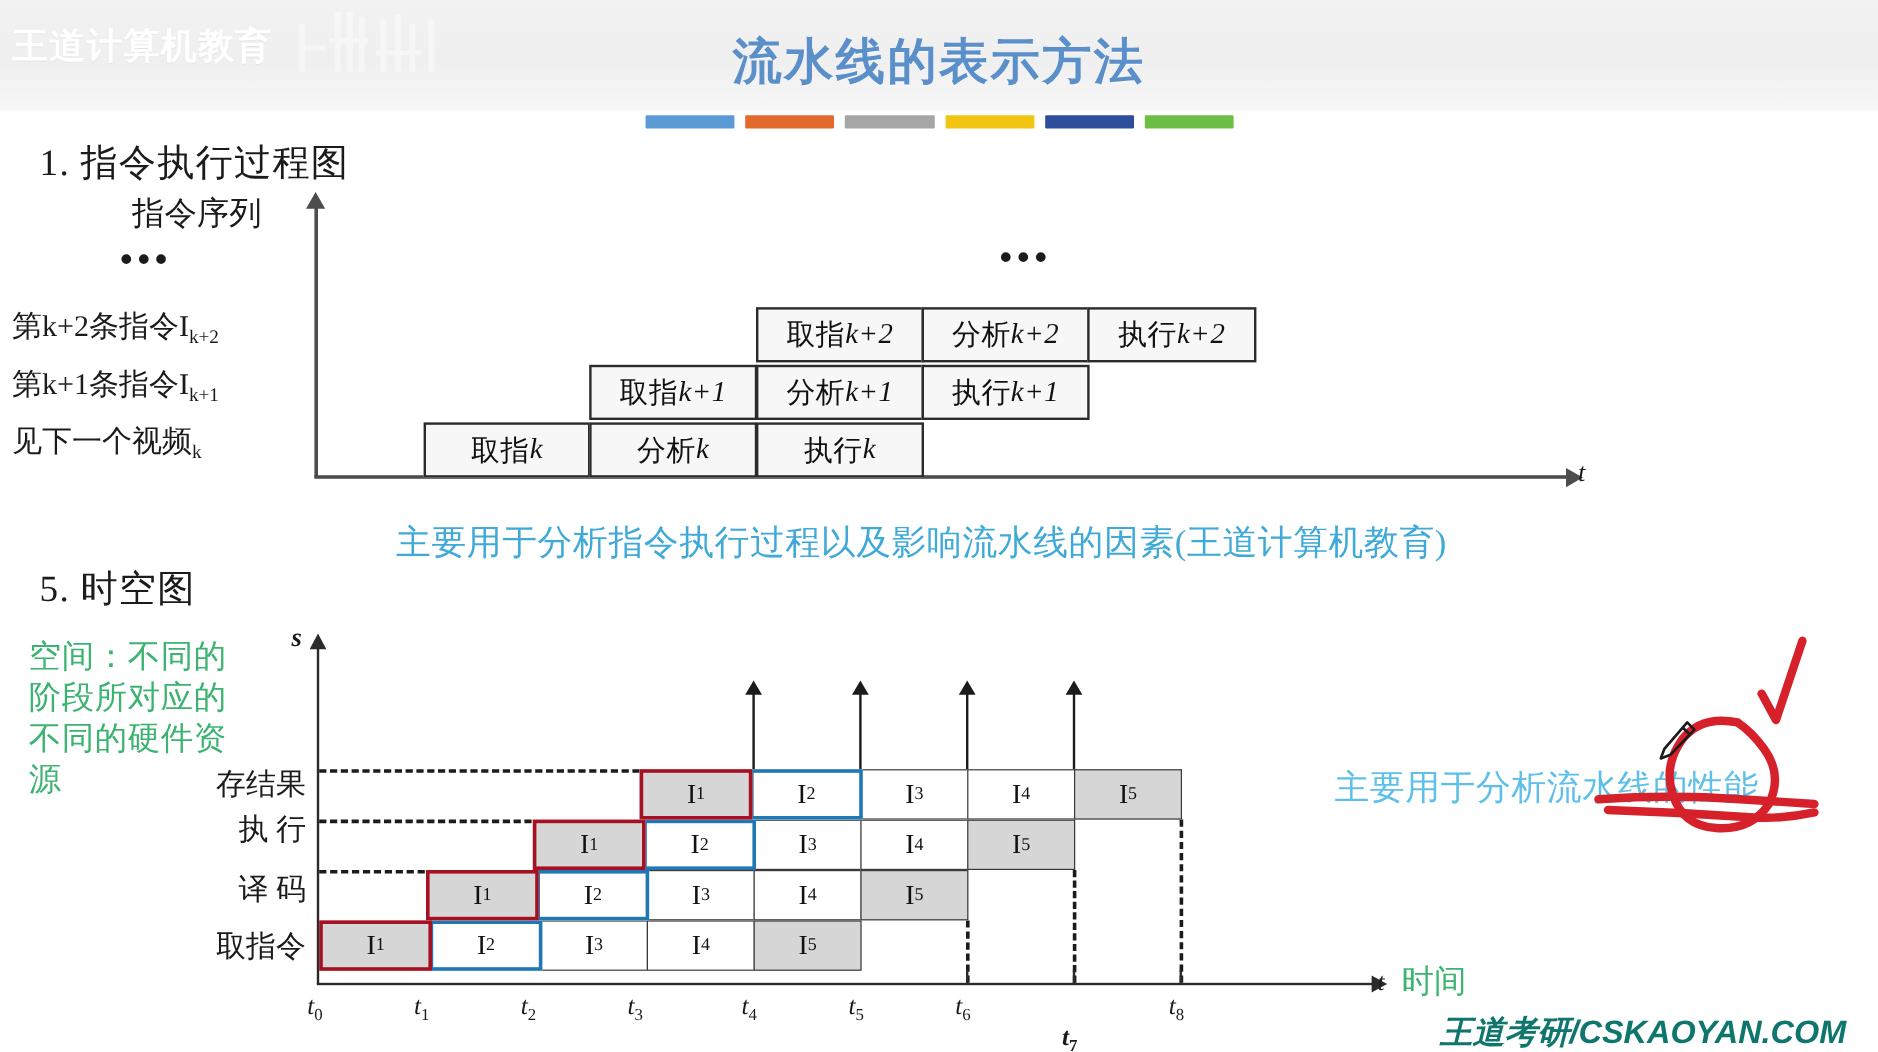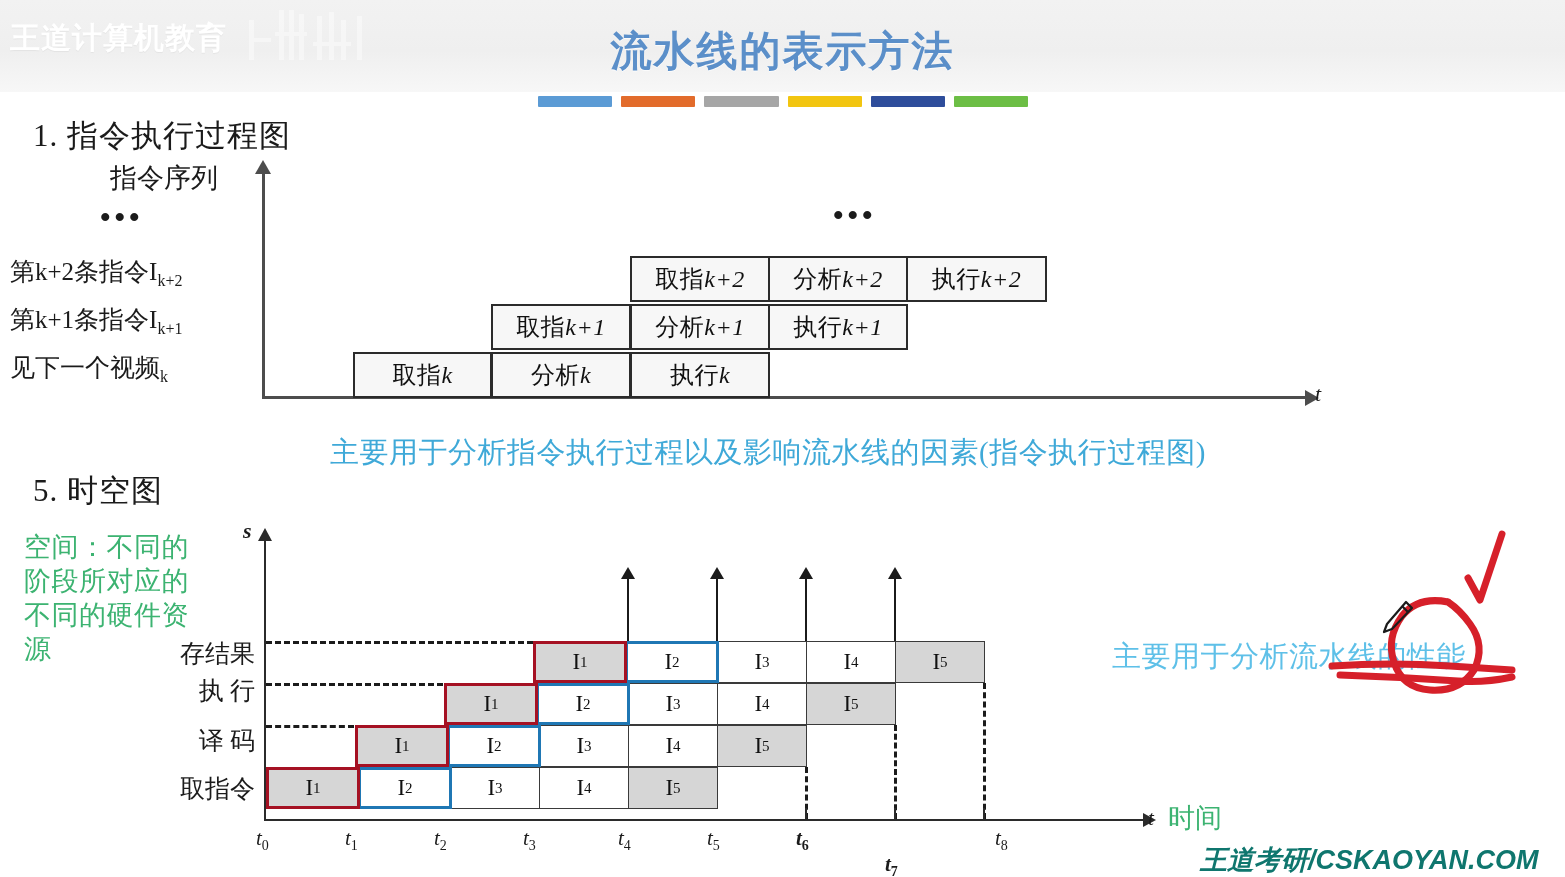--- a/index.html
+++ b/index.html
@@ -210,21 +210,21 @@
   </div>
 <div class="d1cell" style="left:491px;top:352px;width:140px;">
     <span>分析</span>
     <i>k</i>
   </div>
 <div class="d1cell" style="left:630px;top:352px;width:140px;">
     <span>执行</span>
     <i>k</i>
   </div>
 
-<div id="blue-note-1">主要用于分析指令执行过程以及影响流水线的因素(指令执行过程图)</div>
+<div id="blue-note-1">主要用于分析指令执行过程以及影响流水线的因素(王道计算机教育)</div>
 
 <div class="sec-head" id="sec2-head">5. 时空图</div>
 <div id="green-note">空间：不同的阶段所对应的不同的硬件资源</div>
 
 <div id="d2-vaxis"></div>
 <div id="d2-varrow"></div>
 <div id="d2-slabel">s</div>
 <div id="d2-haxis"></div>
 <div id="d2-harrow"></div>
 <div id="d2-tlabel">t</div>
@@ -274,23 +274,23 @@
 <div class="vtick" style="left:805px;top:808px;"></div>
 <div class="vtick" style="left:894px;top:808px;"></div>
 <div class="vtick" style="left:983px;top:808px;"></div>
 
 <div class="tick" style="left:256px;top:826px;text-align:right;">t<sub>0</sub></div>
 <div class="tick" style="left:345px;top:826px;">t<sub>1</sub></div>
 <div class="tick" style="left:434px;top:826px;">t<sub>2</sub></div>
 <div class="tick" style="left:523px;top:826px;">t<sub>3</sub></div>
 <div class="tick" style="left:618px;top:826px;">t<sub>4</sub></div>
 <div class="tick" style="left:707px;top:826px;">t<sub>5</sub></div>
-<div class="tick" style="left:796px;top:826px;font-weight:bold;">t<sub>6</sub></div>
+<div class="tick" style="left:796px;top:826px;">t<sub>6</sub></div>
 <div class="tick" style="left:885px;top:852px;font-weight:bold;">t<sub>7</sub></div>
-<div class="tick" style="left:974px;top:826px;margin-left:21px;">t<sub>8</sub></div>
+<div class="tick" style="left:974px;top:826px;">t<sub>8</sub></div>
 
 <div id="time-label">时间</div>
 <div id="blue-note-2">主要用于分析流水线的性能</div>
 
 <svg id="ink" viewBox="0 0 385 200">
   <g fill="none" stroke="#d6202a" stroke-width="7" stroke-linecap="round" stroke-linejoin="round">
     <path d="M288 58 L300 80 L322 14"></path>
     <path d="M268 82 q-30 -6 -46 14 q-16 22 -8 46 q8 26 36 28 q30 2 44 -20 q12 -24 -4 -46 q-10 -14 -22 -22"></path>
     <path d="M152 146 q60 -4 118 0 q30 2 62 4"></path>
     <path d="M160 155 q60 2 118 6 q26 2 54 -4"></path>

